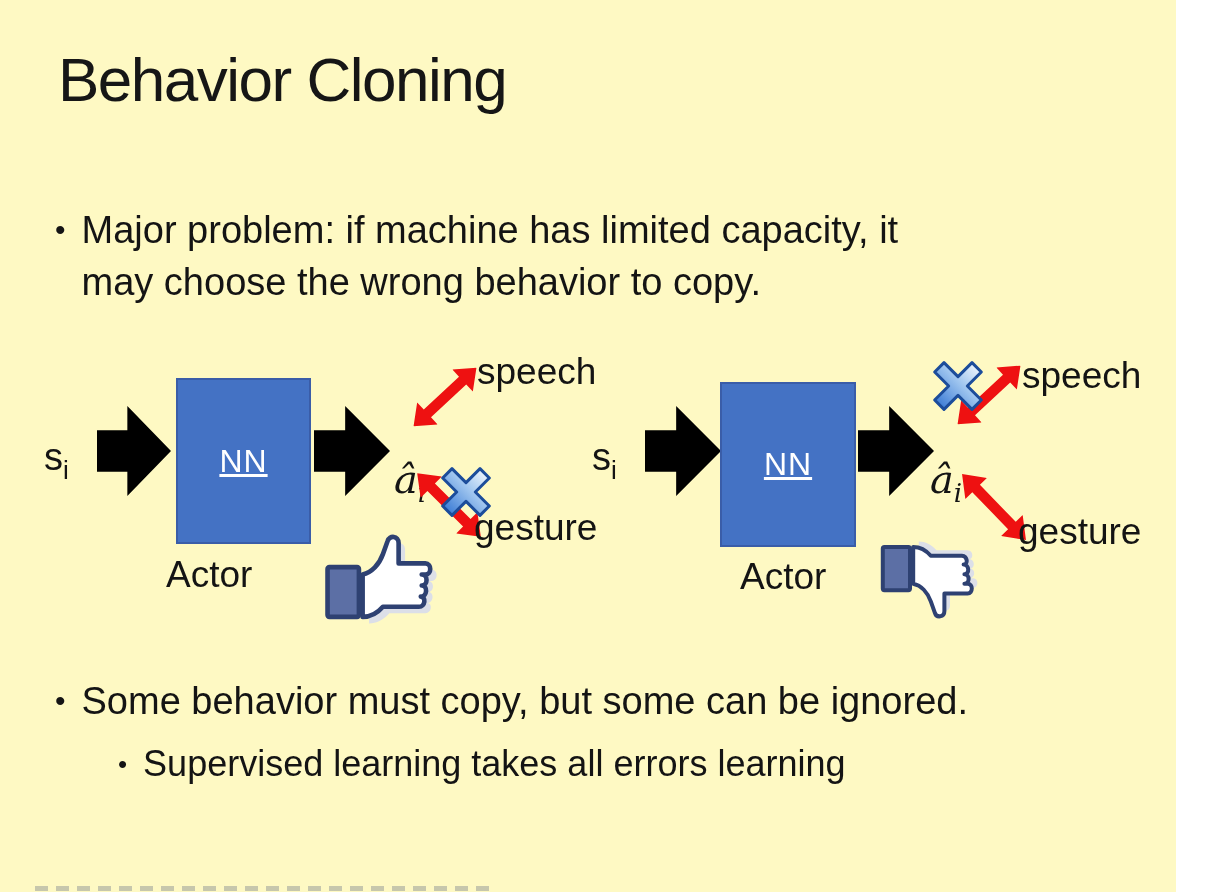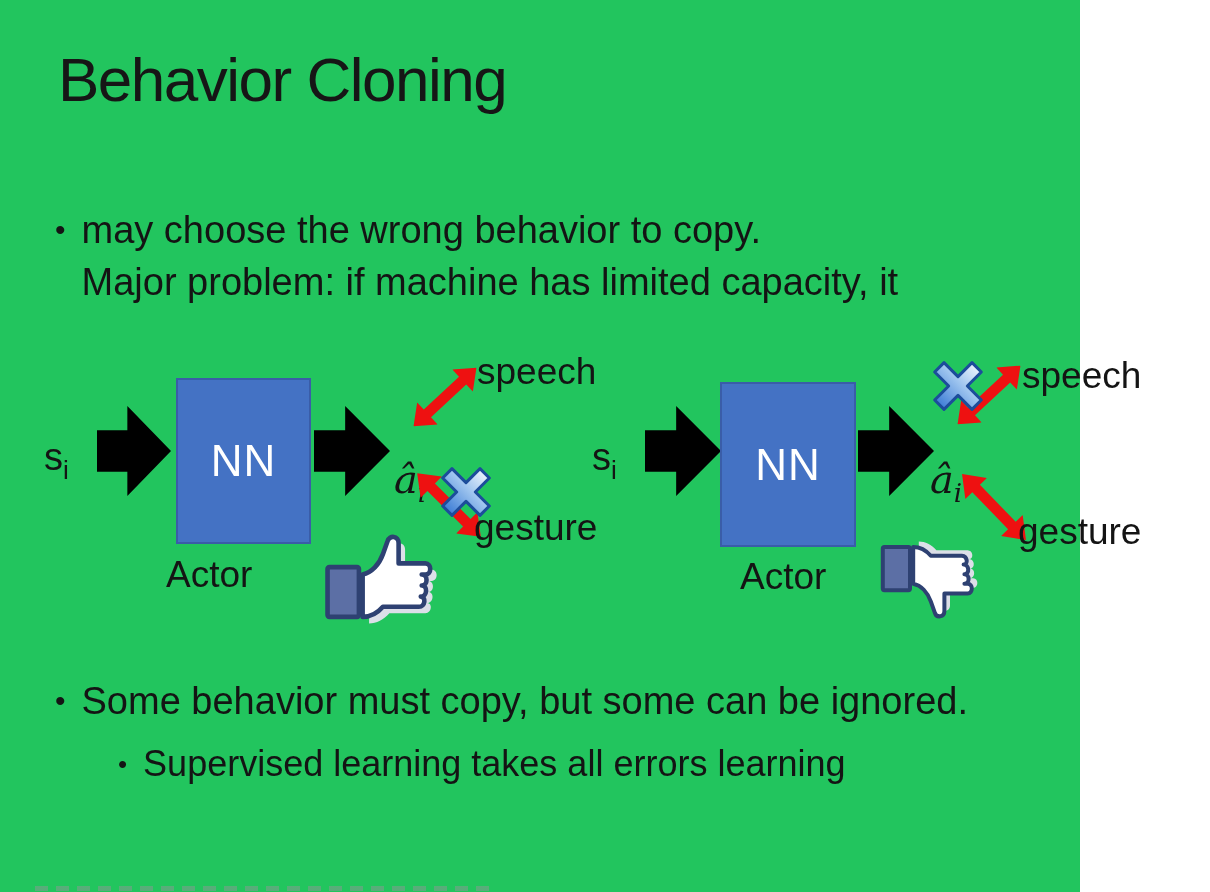--- a/index.html
+++ b/index.html
@@ -1,58 +1,58 @@
 <!DOCTYPE html>
 <html style="--nn-box: #4472C4; --arrow-black: #000000; --arrow-red: #EE1111; --cross-blue: #3F7ED6; --thumb-navy: #2E4172; --thumb-cuff: #5C6FA5;"><head>
 <meta charset="utf-8">
 <style>
   html,body{margin:0;padding:0;background:#fff;}
   body{width:1210px;height:892px;overflow:hidden;font-family:"Liberation Sans",sans-serif;color:#141414;}
-  .slide{position:relative;width:1080px;height:892px;background:#22c55e;}
+  .slide{position:relative;width:1176px;height:892px;background:#fef9c3;}
 
   .abs{position:absolute;}
 
   .title{left:58px;top:44px;font-size:62px;letter-spacing:-1.5px;color:#161616;white-space:nowrap;}
 
   .bullet{display:flex;align-items:flex-start;}
   .bullet .dot{flex:0 0 auto;}
   .b1{left:55px;top:204px;font-size:38px;line-height:52px;}
   .b1 .dot{font-size:30px;line-height:52px;margin-right:16px;}
   .b2{left:55px;top:676px;font-size:38px;line-height:50px;white-space:nowrap;}
   .b2 .dot{font-size:30px;margin-right:16px;}
   .b3{left:118px;top:740px;font-size:36px;line-height:48px;white-space:nowrap;}
   .b3 .dot{font-size:26px;margin-right:16px;}
 
   
   .state-label{font-size:38px;white-space:nowrap;}
   .state-label sub{font-size:26px;}
   .block-arrow{background:var(--arrow-black,#000);
     clip-path:polygon(0% 27%,41% 27%,41% 0%,100% 50%,41% 100%,41% 73%,0% 73%);}
   .nn-box{background:var(--nn-box,#4472C4);border:2px solid #3a5da8;display:flex;align-items:center;justify-content:center;}
-  .nn-box .nn-label{color:#fff;font-size:44px;letter-spacing:1px;}
+  .nn-box .nn-label{color:#fff;font-size:32px;letter-spacing:1px;text-decoration:underline;}
   .ahat{font-family:"DejaVu Serif",serif;font-style:italic;font-size:40px;white-space:nowrap;margin-top:32px;}
   .ahat sub{font-size:26px;}
   .side-label{font-size:37px;white-space:nowrap;}
   .actor-label{font-size:37px;white-space:nowrap;}
   .red-arrow{display:block;}
   .cutoff{left:35px;top:886px;width:455px;height:5px;opacity:.5;
     background:repeating-linear-gradient(90deg,#8f9595 0 13px,transparent 13px 21px);}
 </style>
 </head>
 <body>
 
 <div class="slide">
 
   <div class="abs title">Behavior Cloning</div>
 
   <div class="abs bullet b1" style="width:1010px;">
     <span class="dot">•</span>
     <span>
+      <div>Major problem: if machine has limited capacity, it</div>
       <div>may choose the wrong behavior to copy.</div>
-      <div>Major problem: if machine has limited capacity, it</div>
     </span>
   </div>
 
   <div>
     <div class="abs state-label" style="left:44px;top:436px;">
       <span>s</span><sub>i</sub>
     </div>
 
     <div class="abs block-arrow" style="left:97px;top:406px;width:74px;height:90px;"></div>
 

